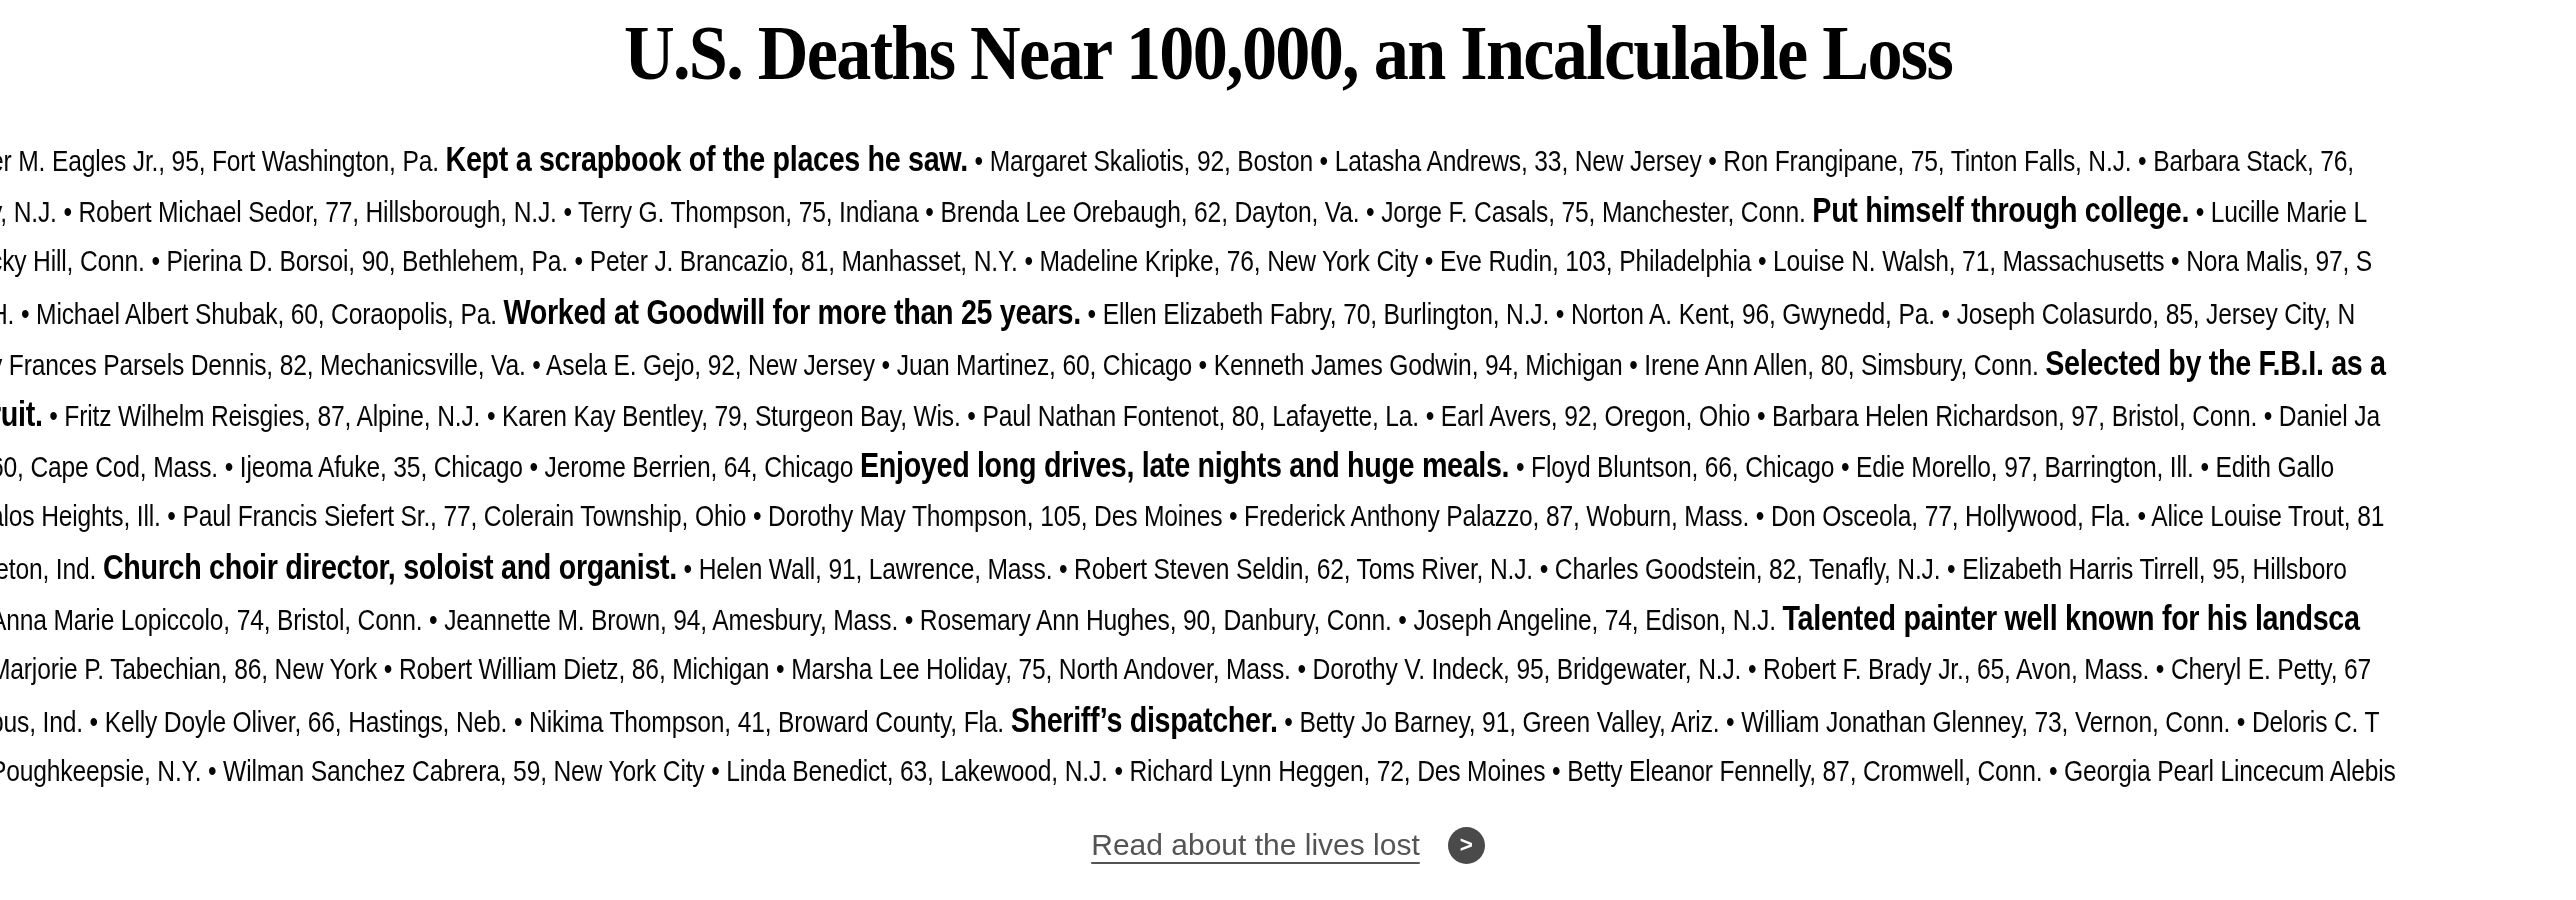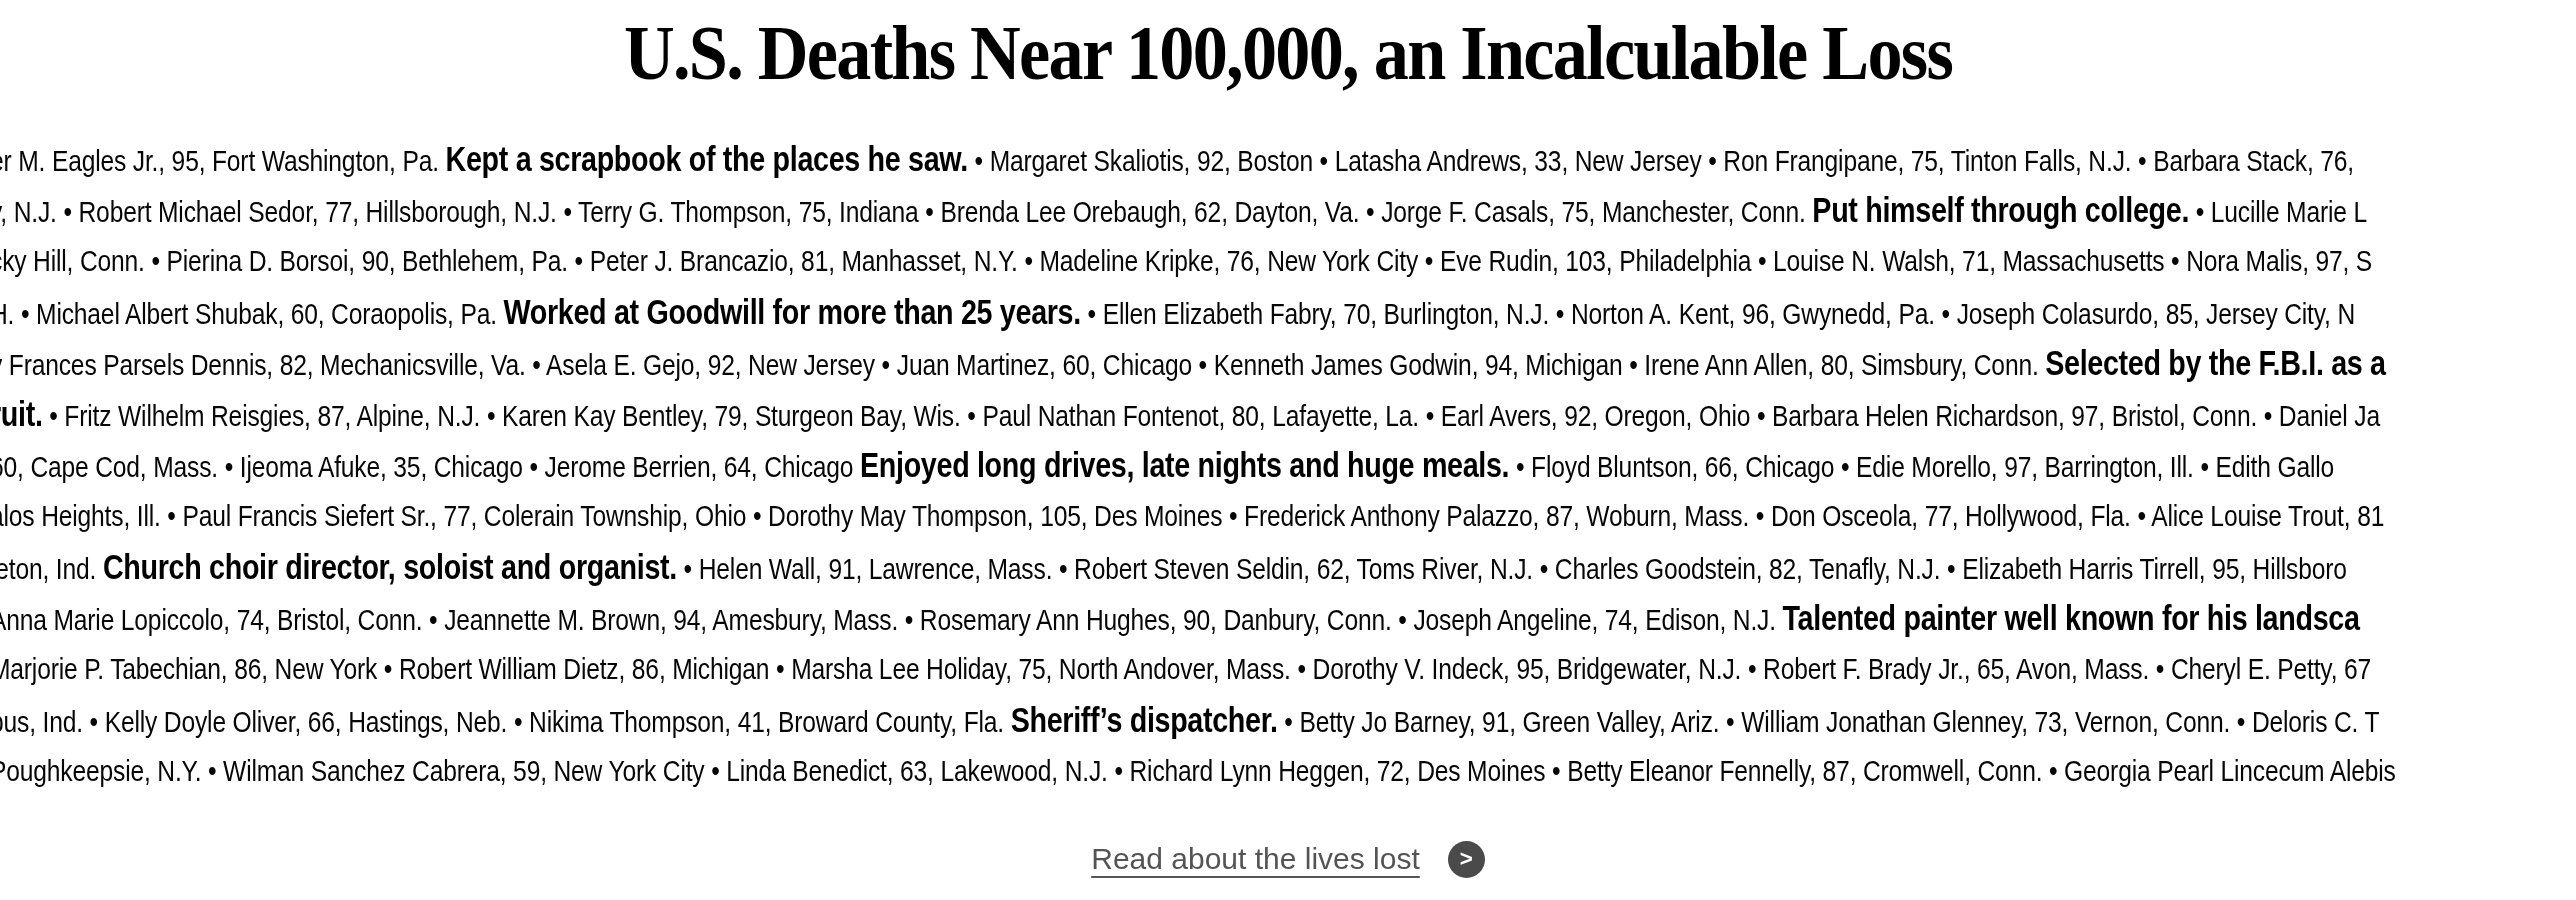--- a/index.html
+++ b/index.html
@@ -44,21 +44,21 @@
     margin-left: -9.7px;
     color: #060606;
   }
   .line b {
     font-weight: 700;
     font-size: 35px;
     letter-spacing: -0.4px;
     color: #000000;
   }
   .footer-row {
-    margin-top: 45px;
+    margin-top: 31px;
     display: flex;
     align-items: center;
     justify-content: center;
     gap: 28px;
   }
   .read-link {
     font-size: 30px;
     color: #545454;
     text-decoration: underline;
     text-decoration-thickness: 1.9px;

